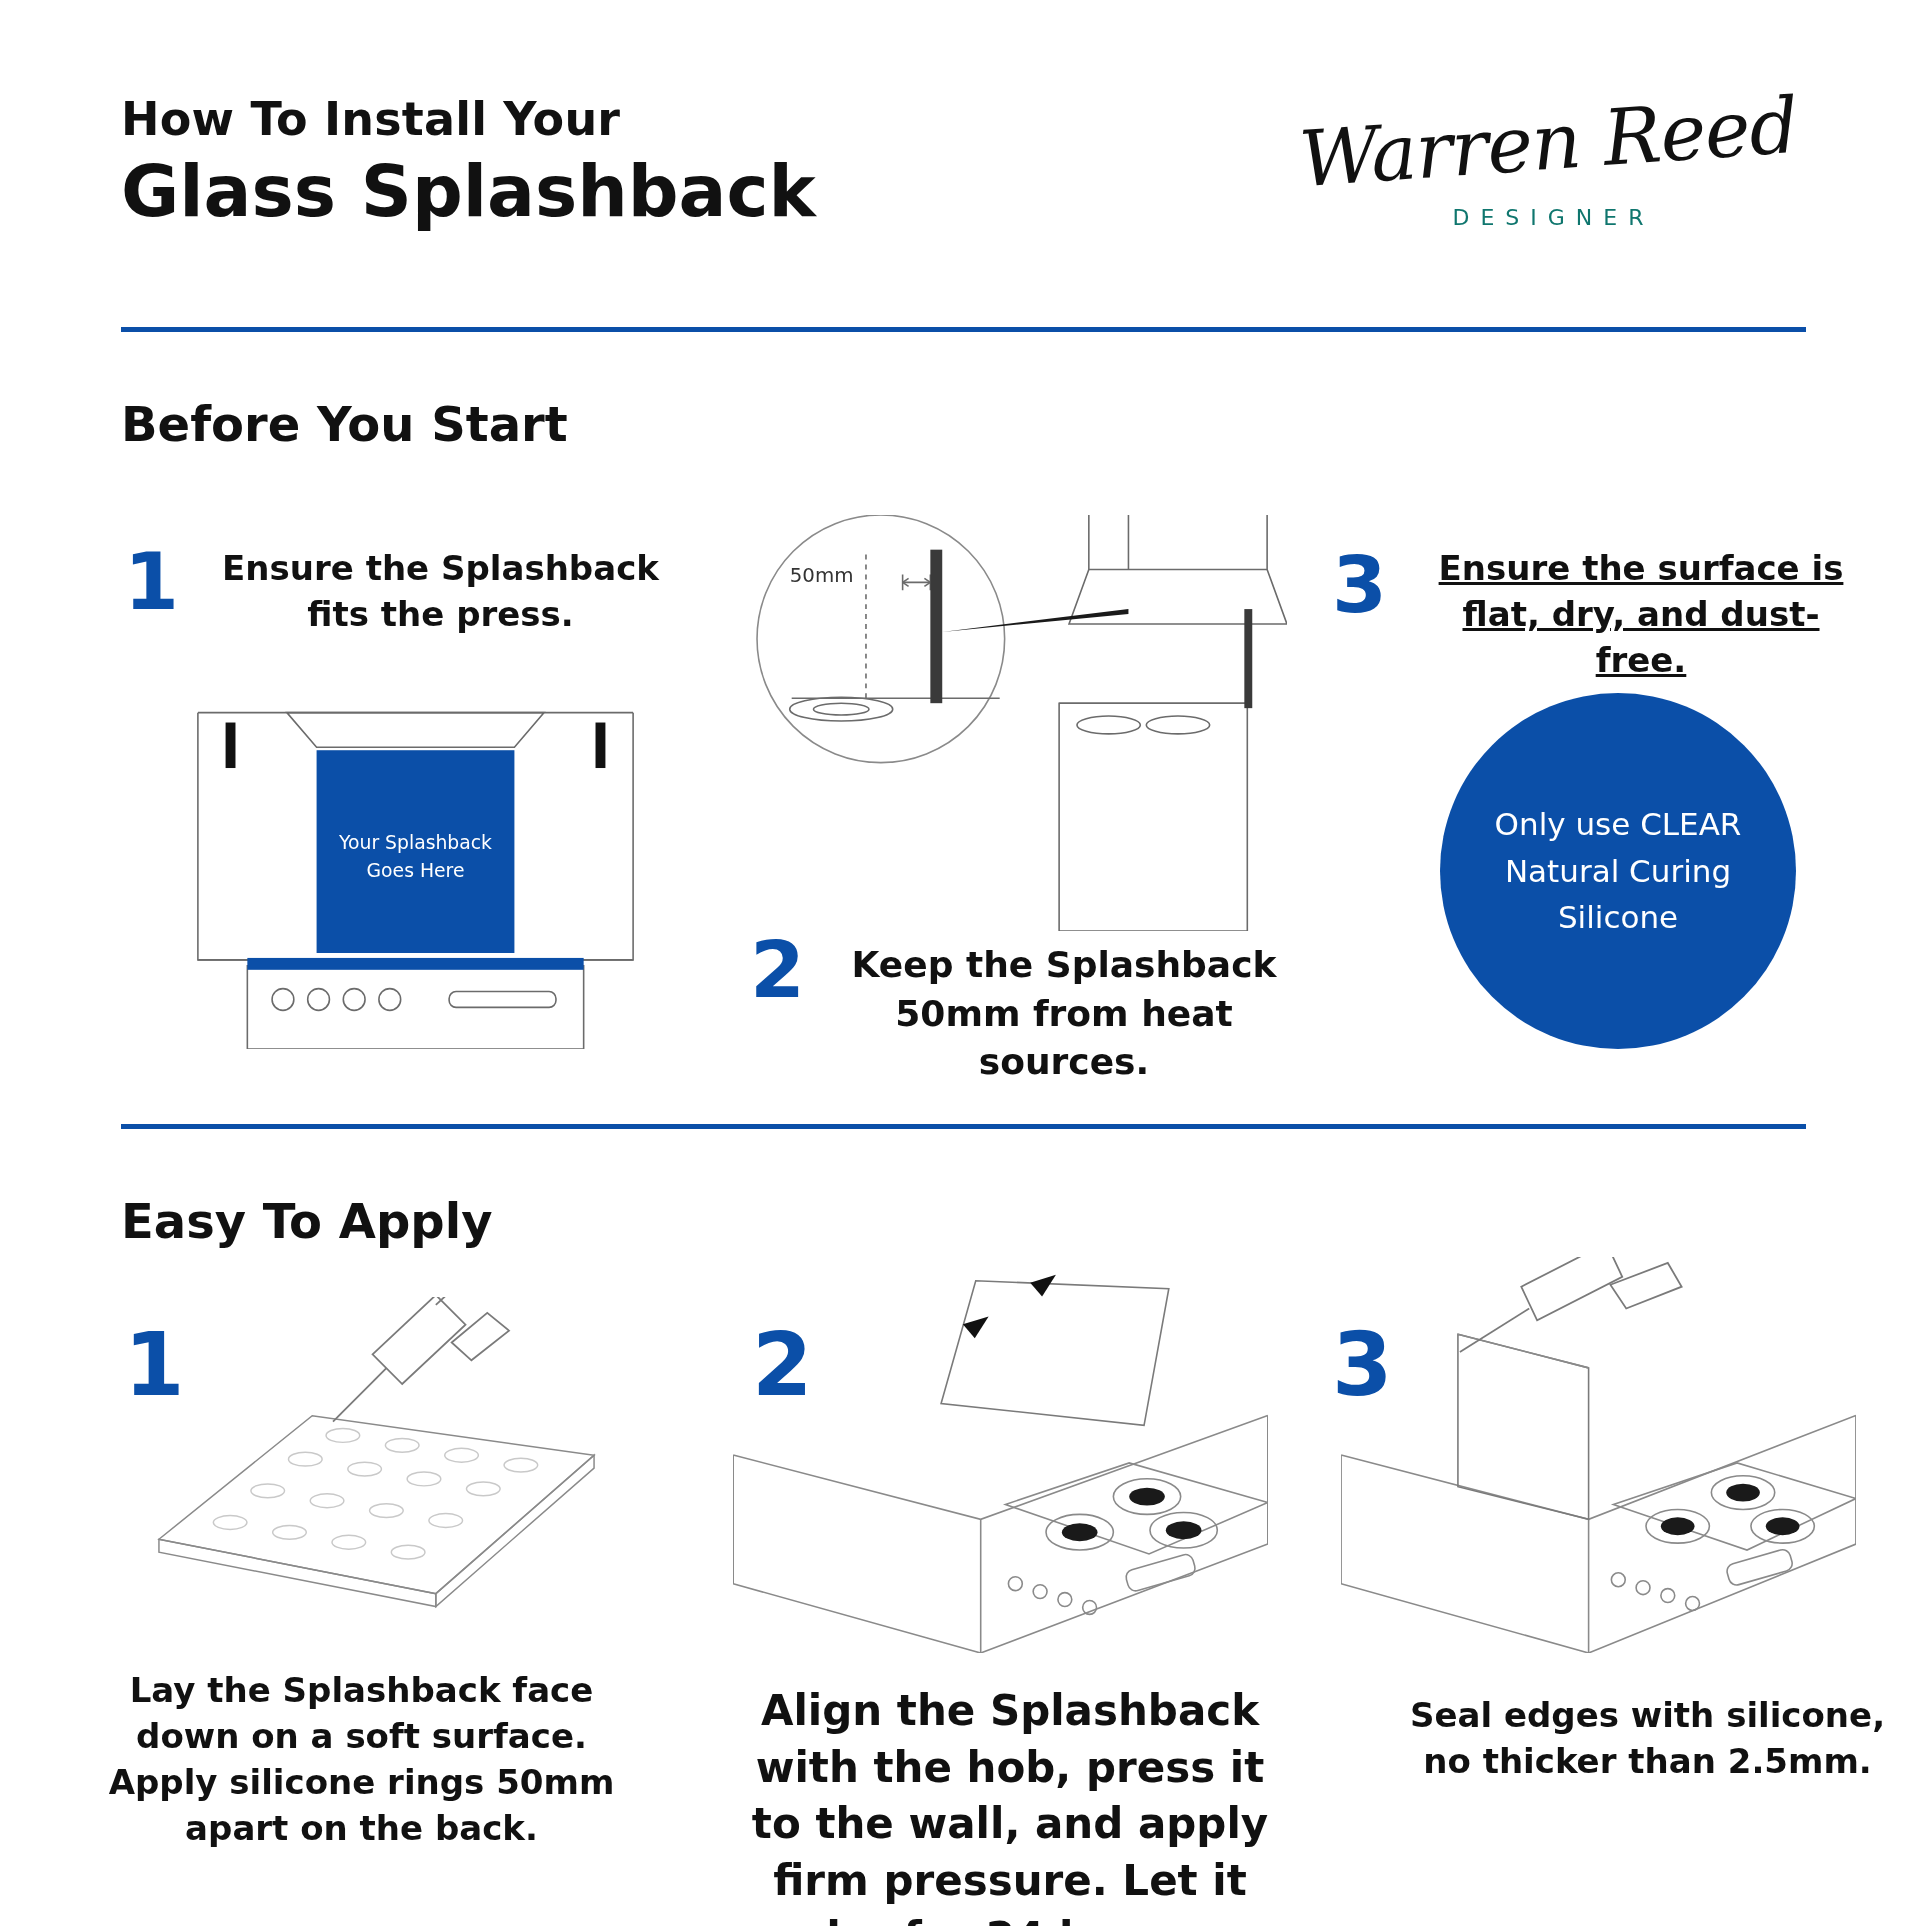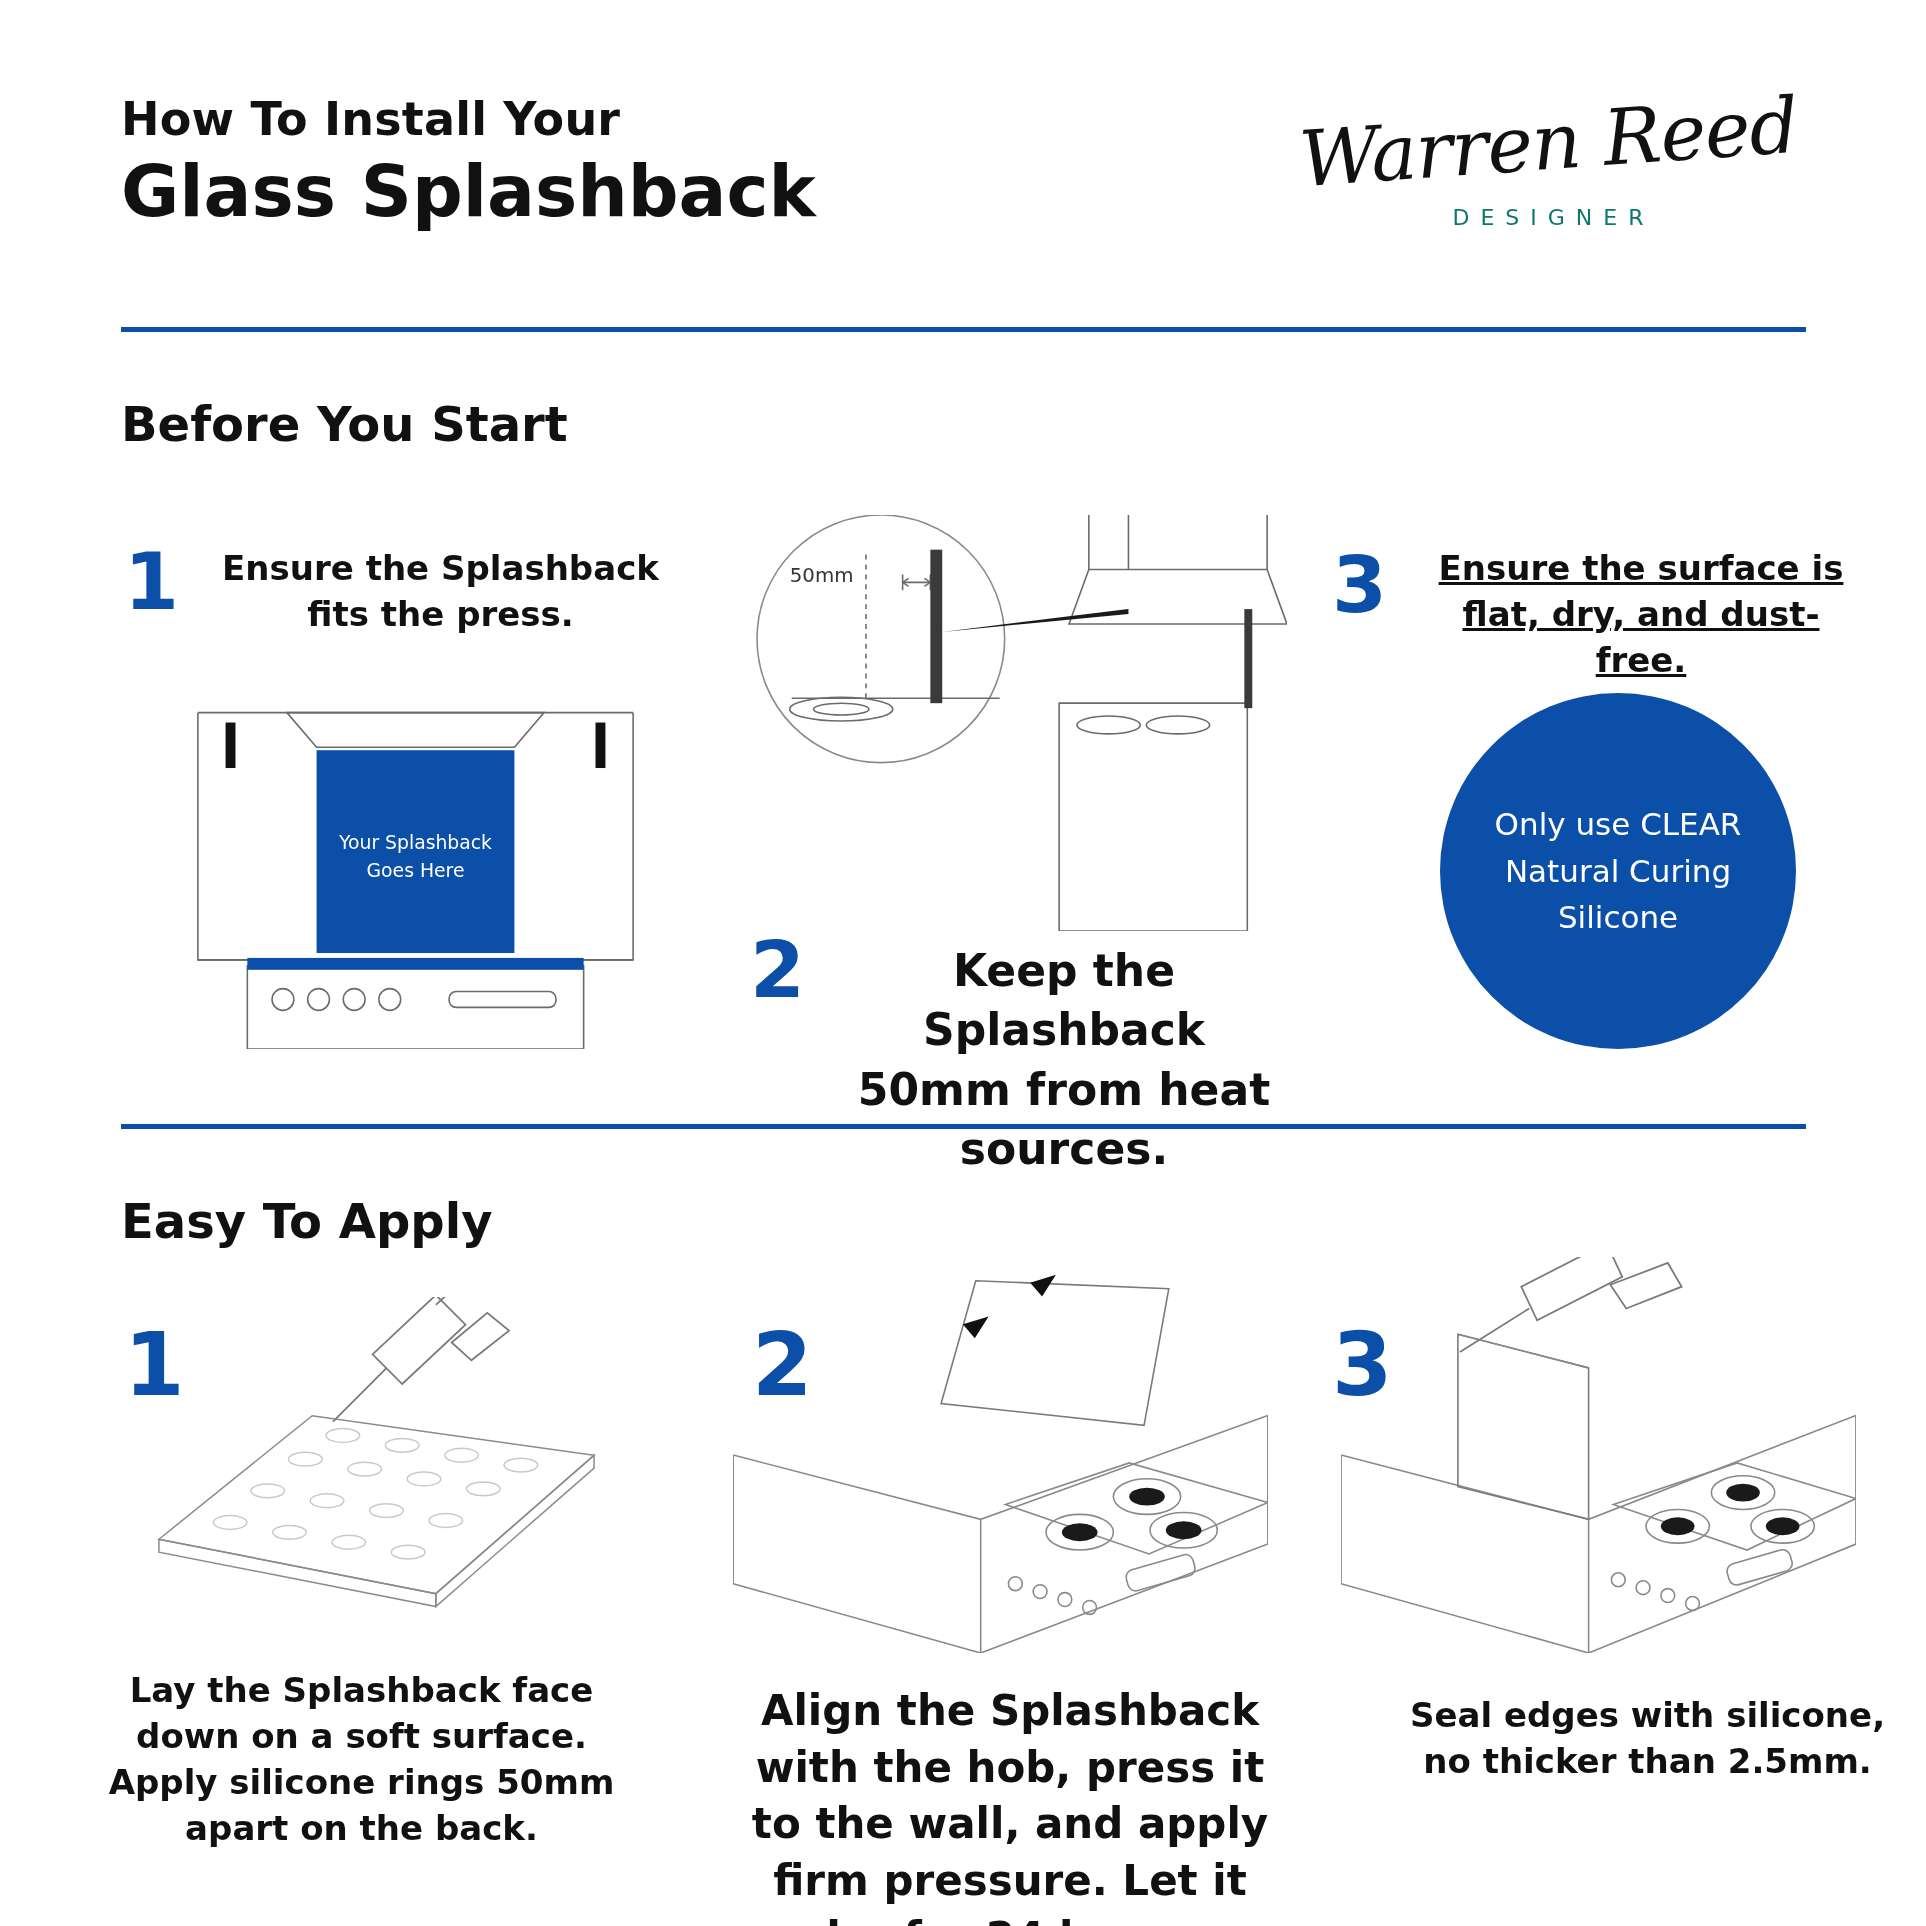--- a/index.html
+++ b/index.html
@@ -107,21 +107,21 @@
     line-height: 1.35;
   }
 
   
   #num-b1 { left: 124px; top: 543px; font-size: 79px; }
   #txt-b1 {
     left: 203px; top: 546px; width: 475px; font-size: 34px;
   }
   #num-b2 { left: 750px; top: 931px; font-size: 79px; }
   #txt-b2 {
-    left: 851px; top: 941px; width: 426px; font-size: 44px;
+    left: 851px; top: 941px; width: 426px; font-size: 36px;
   }
   #num-b3 { left: 1332px; top: 546px; font-size: 79px; }
   #txt-b3 {
     left: 1418px; top: 546px; width: 446px; font-size: 34px; text-decoration: underline;
   }
 
   
   .blue-circle {
     position: absolute;
     left: 1440px;

